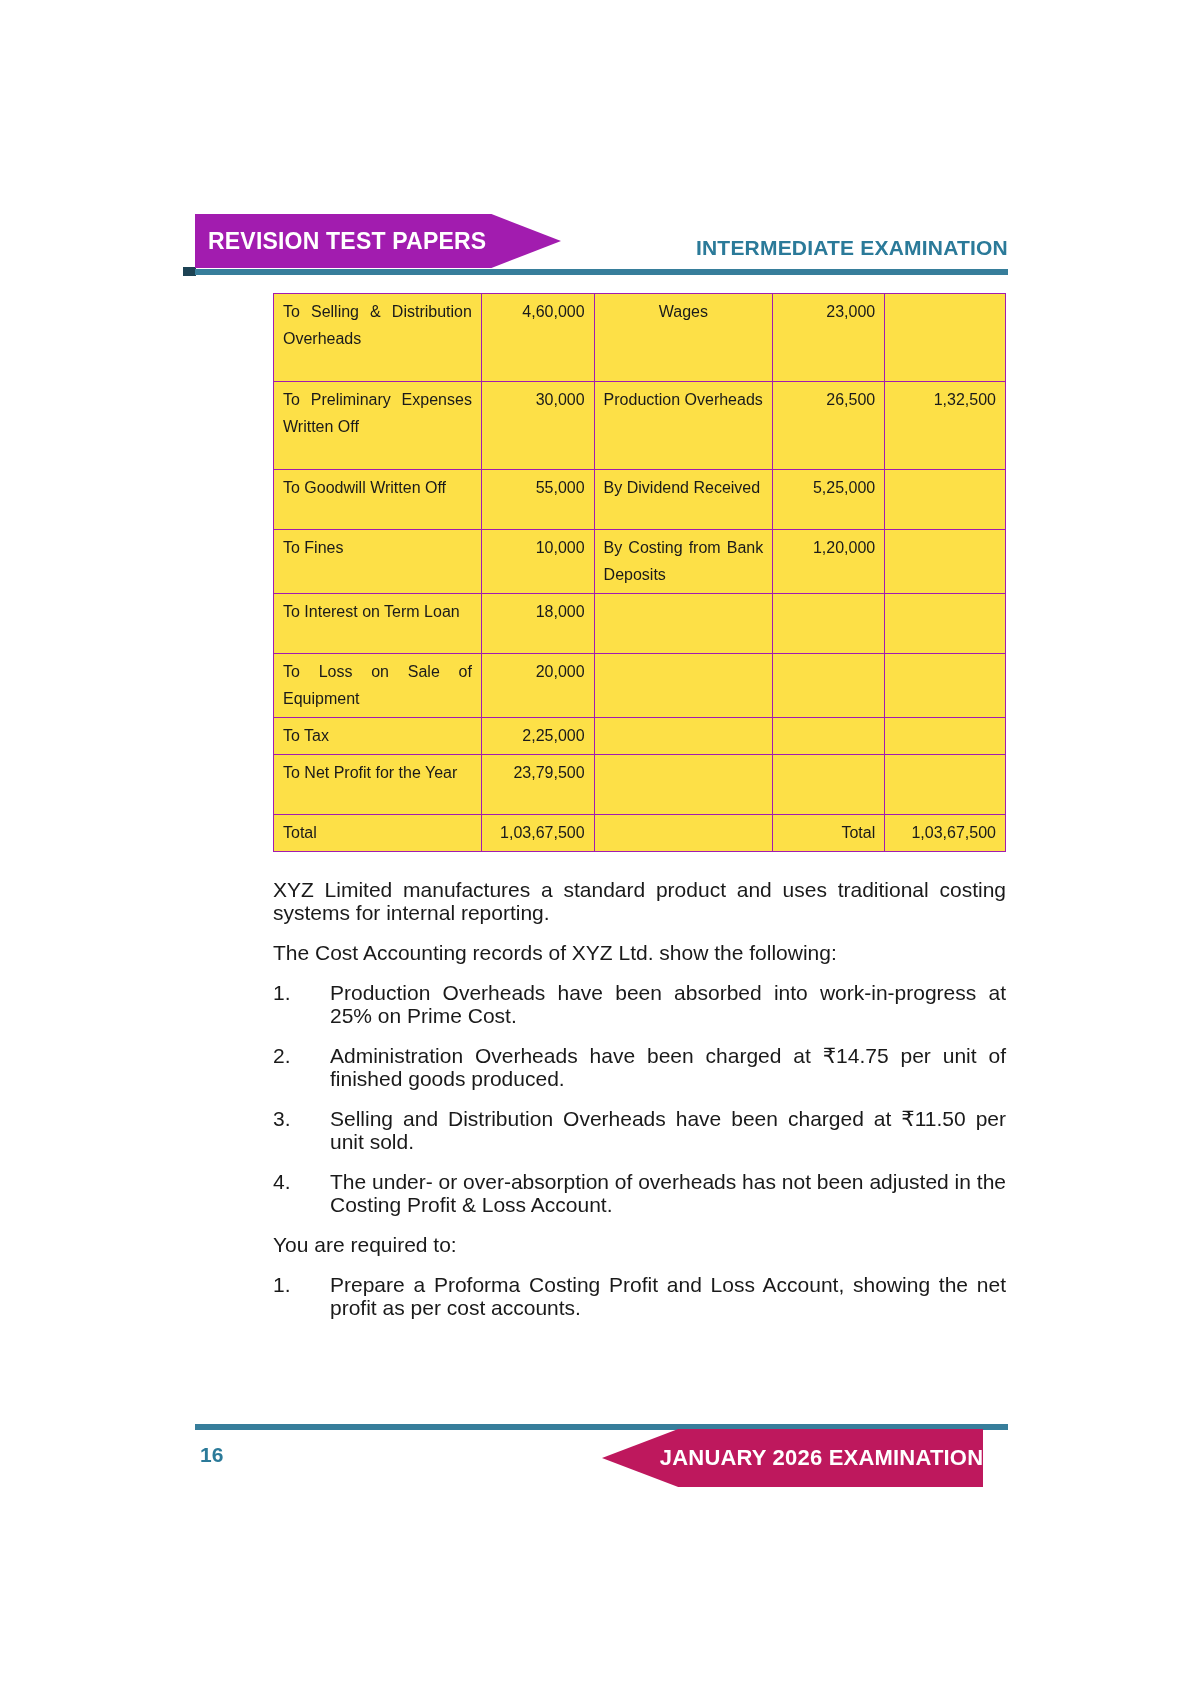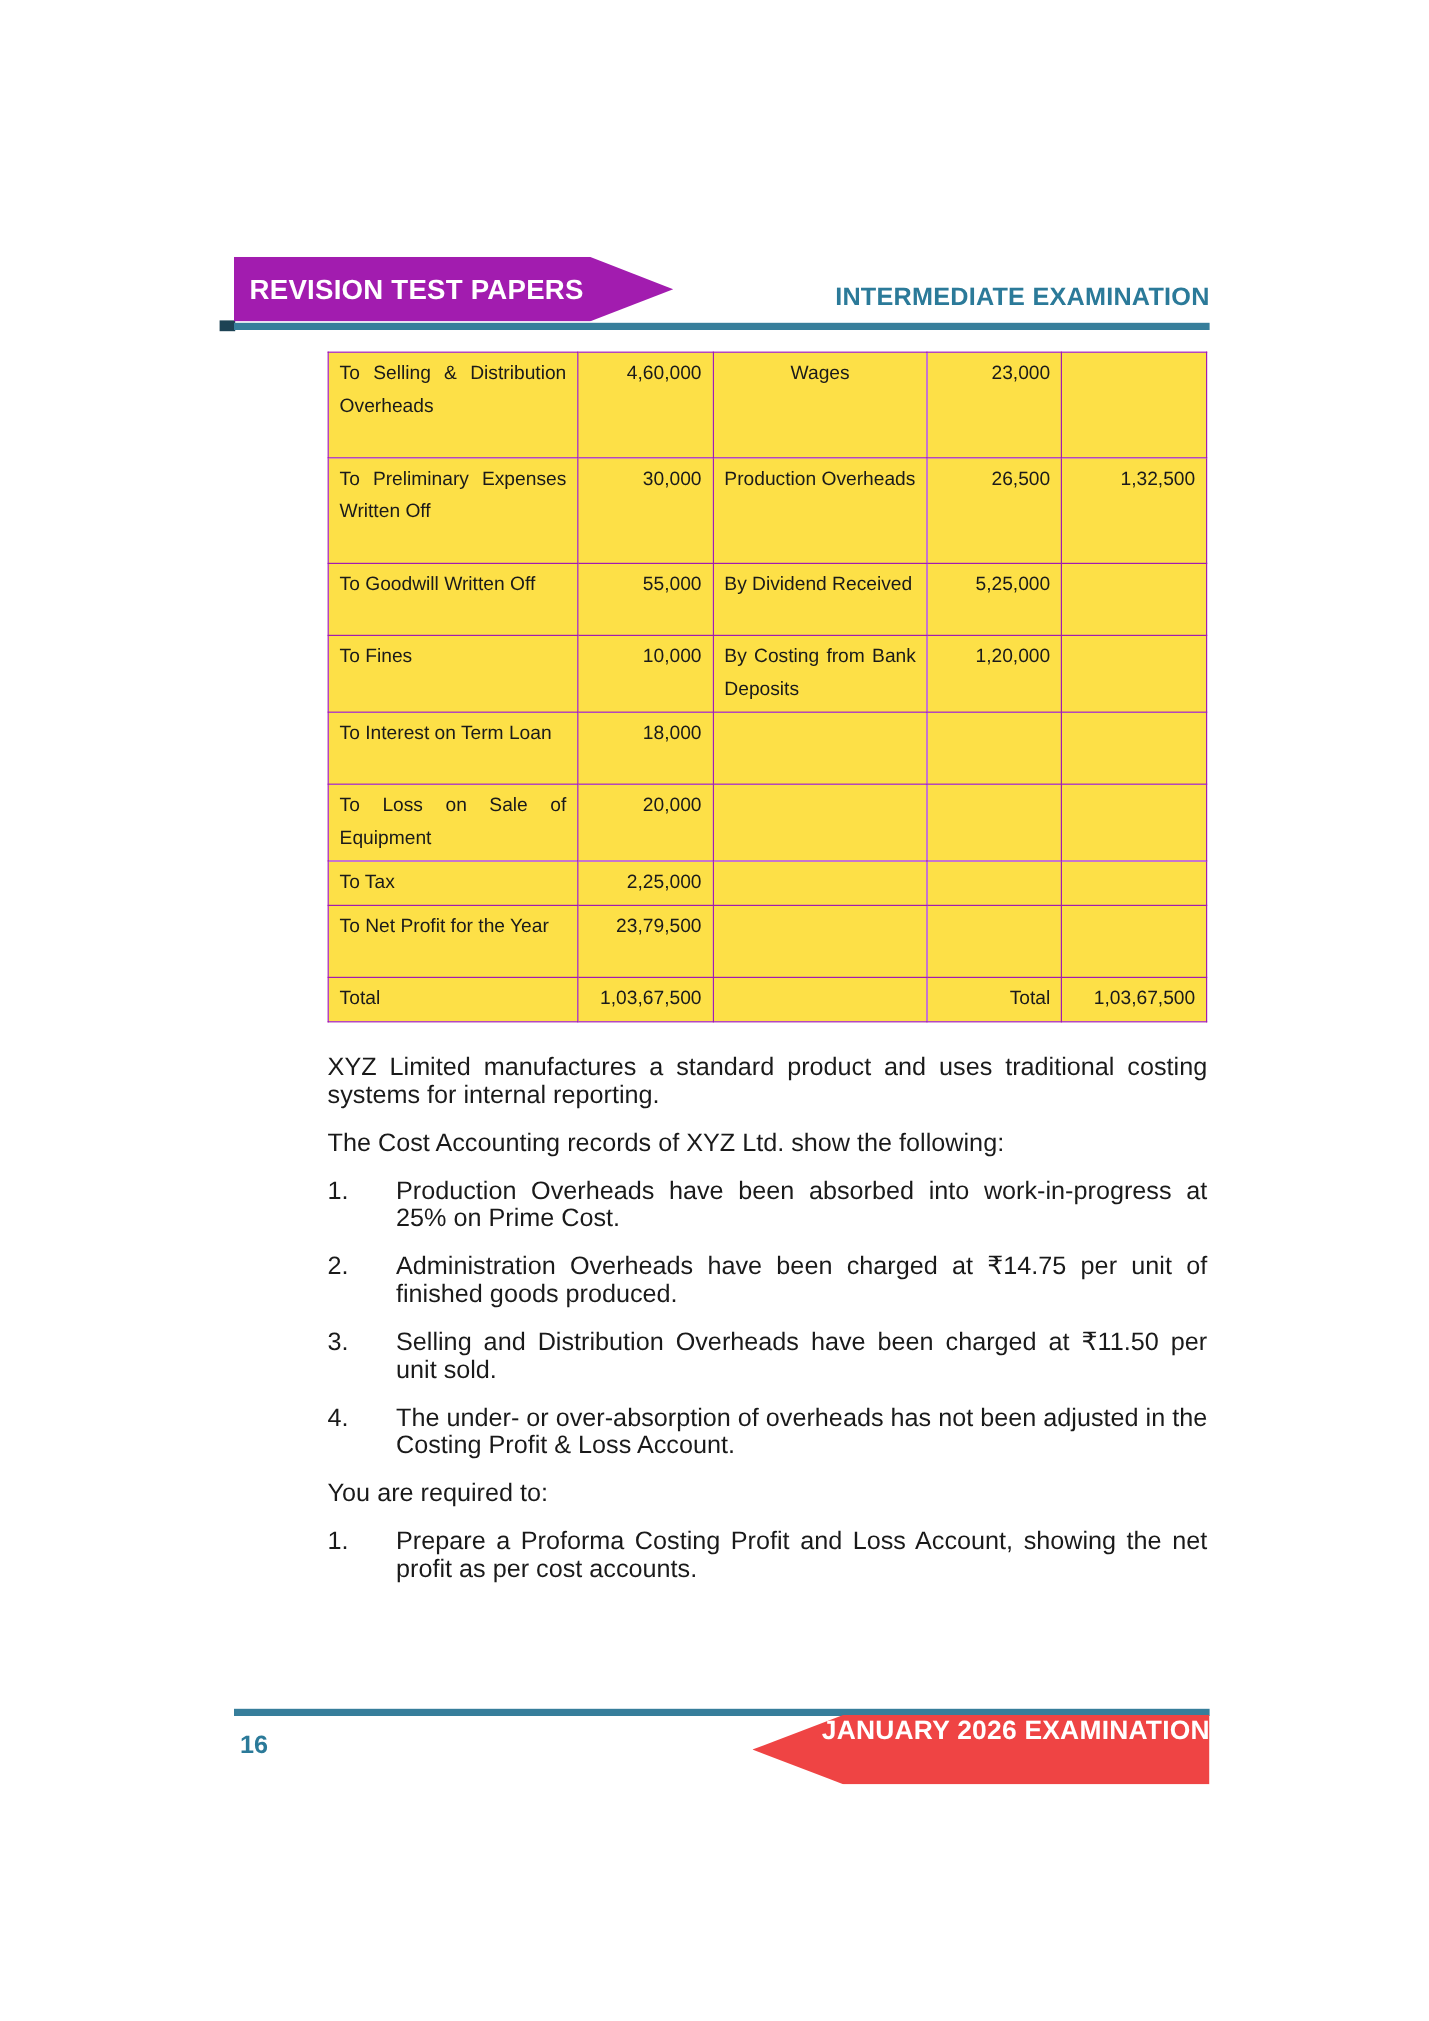--- a/index.html
+++ b/index.html
@@ -94,25 +94,25 @@
 
   
   .ftr-rule {
     position: absolute;
     left: 195px; top: 1424px;
     width: 813px; height: 6px;
     background: #377E9B;
   }
   .ftr-banner {
     position: absolute;
-    left: 627px; top: 1429px;
+    left: 602px; top: 1429px;
     width: 381px; height: 58px;
-    background: #ef4444;
+    background: #be185d;
     clip-path: polygon(0 50%, 20% 0, 100% 0, 100% 100%, 20% 100%);
-    display: flex; justify-content: center;
+    display: flex; align-items: center; justify-content: center;
   }
   .ftr-banner-label {
     color: #ffffff;
     font-size: 22px;
     font-weight: bold;
     letter-spacing: 0.2px;
     padding-left: 58px;
     white-space: nowrap;
   }
   .page-number {

